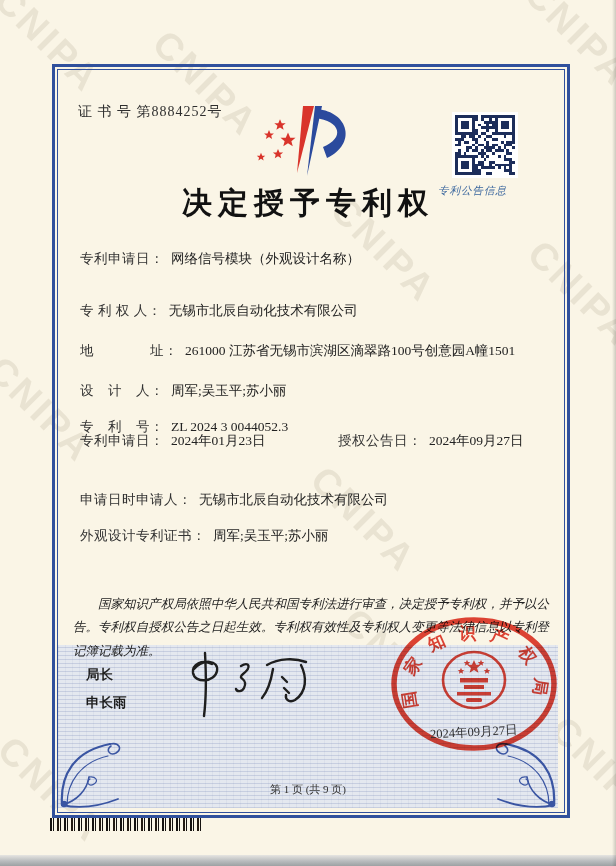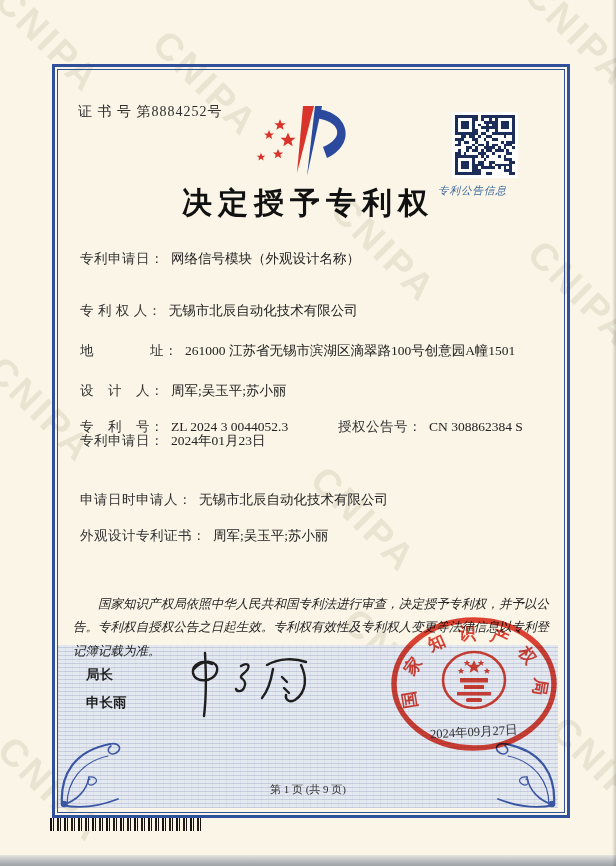--- a/index.html
+++ b/index.html
@@ -373,24 +373,24 @@
   <span class="lbl">专 利 权 人：</span><span class="val">无锡市北辰自动化技术有限公司</span>
 </div>
 <div class="row" style="top:342px">
   <span class="lbl">地　　　　址：</span><span class="val">261000 江苏省无锡市滨湖区滴翠路100号创意园A幢1501</span>
 </div>
 <div class="row" style="top:382px">
   <span class="lbl">设　计　人：</span><span class="val">周军;吴玉平;苏小丽</span>
 </div>
 <div class="row" style="top:418px">
   <span class="lbl">专　利　号：</span><span class="val">ZL 2024 3 0044052.3</span>
-  <span class="col2"><span class="lbl">授权公告号：</span><span class="val">CN 308862384 S</span></span>
 </div>
 <div class="row" style="top:432px">
   <span class="lbl">专利申请日：</span><span class="val">2024年01月23日</span>
+  <span class="col2"><span class="lbl">授权公告日：</span><span class="val">2024年09月27日</span></span>
 </div>
 <div class="row" style="top:491px">
   <span class="lbl">申请日时申请人：</span><span class="val">无锡市北辰自动化技术有限公司</span>
 </div>
 <div class="row" style="top:527px">
   <span class="lbl">外观设计专利证书：</span><span class="val">周军;吴玉平;苏小丽</span>
 </div>
 
 <p class="legal">国家知识产权局依照中华人民共和国专利法进行审查，决定授予专利权，并予以公告。专利权自授权公告之日起生效。专利权有效性及专利权人变更等法律信息以专利登记簿记载为准。</p>
 

